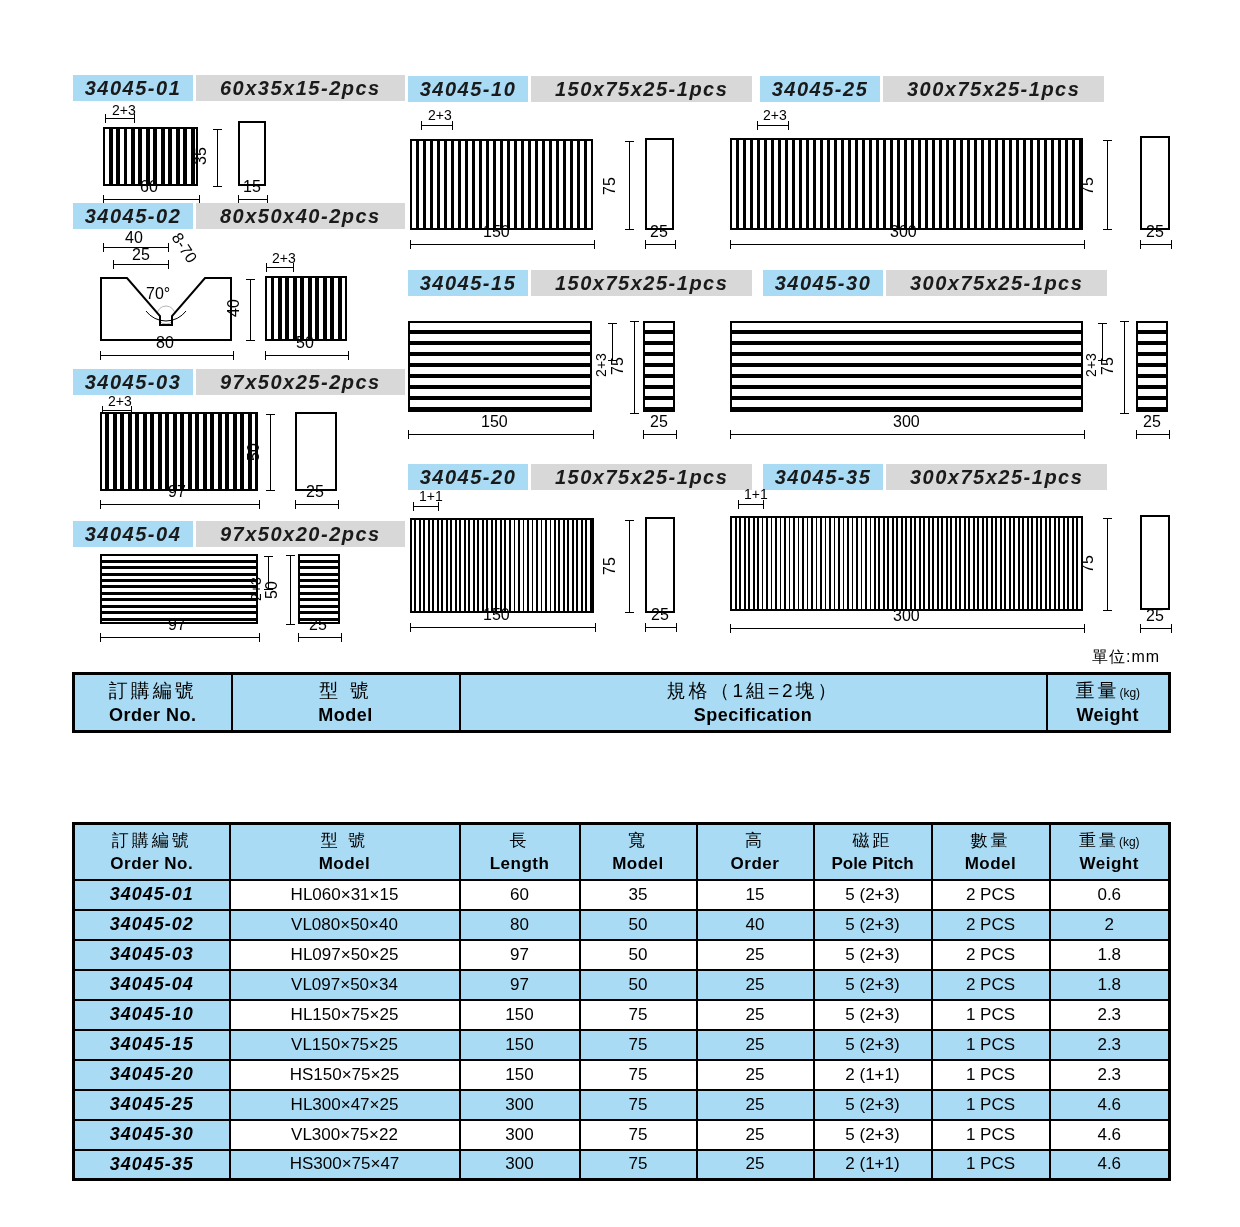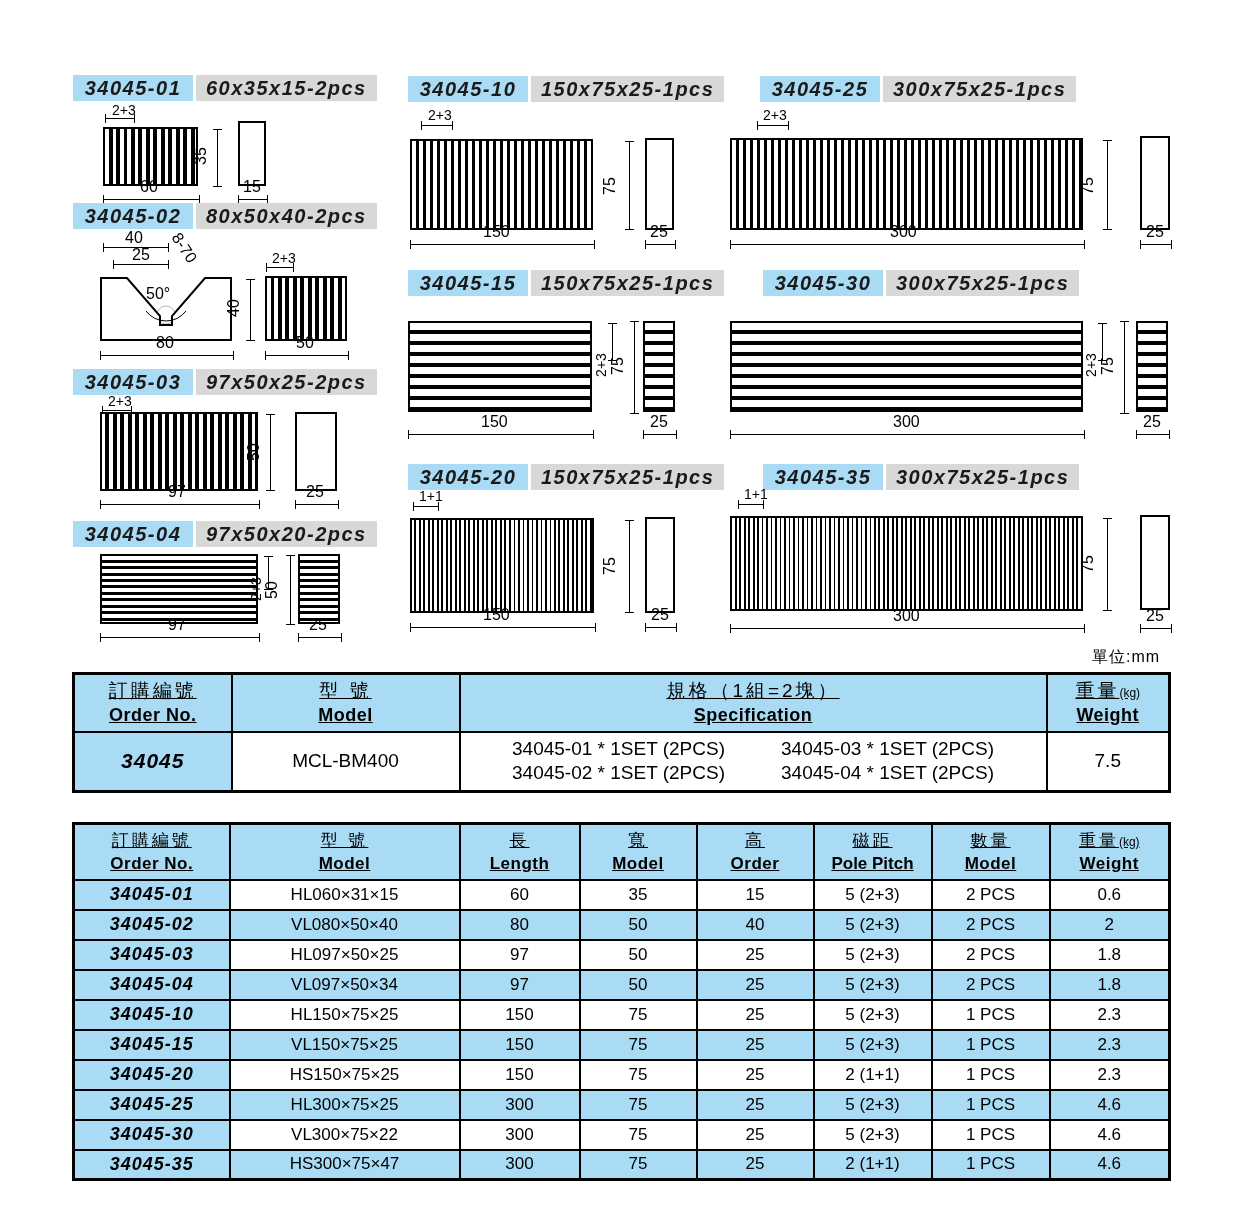--- a/index.html
+++ b/index.html
@@ -2,21 +2,21 @@
 <html><head>
 <meta charset="utf-8">
 <style>
   html,body{margin:0;padding:0;background:#fff;}
   .page{position:relative;width:1240px;height:1227px;background:#fff;overflow:hidden;
         font-family:"Liberation Sans",sans-serif;color:#000;}
   
   .chip{position:absolute;height:26px;line-height:26px;font-style:italic;font-weight:bold;
         font-size:20px;letter-spacing:1.5px;color:#1a1a1a;white-space:nowrap;text-align:center;}
   .cb{background:#a9dbf5;width:120px;}
-  .cg{background:#d8d8d8;padding:0 10px;}
+  .cg{background:#d8d8d8;padding:0 24px;}
   
   .blk{position:absolute;border:2px solid #000;box-sizing:border-box;}
   .sv{background:repeating-linear-gradient(90deg,#fff 0 3.5px,#000 3.5px 7.5px);}
   .bv{background:repeating-linear-gradient(90deg,#fff 0 4px,#000 4px 7px);}
   .fv{background:repeating-linear-gradient(90deg,#fff 0 2.5px,#000 2.5px 4.5px);}
   .bh{background:repeating-linear-gradient(180deg,#fff 0 7px,#000 7px 11px);}
   .sh{background:repeating-linear-gradient(180deg,#fff 0 3.5px,#000 3.5px 6.5px);}
   .pl{background:#fff;}
   
   .dim{position:absolute;font-size:16px;line-height:1;white-space:nowrap;color:#000;}
@@ -24,21 +24,21 @@
   .vrot{transform:rotate(-90deg);transform-origin:center;text-align:center;}
   .dlh{position:absolute;height:9px;border-left:1px solid #000;border-right:1px solid #000;
        background:linear-gradient(#000,#000) center/100% 1px no-repeat;}
   .dlv{position:absolute;width:9px;border-top:1px solid #000;border-bottom:1px solid #000;
        background:linear-gradient(#000,#000) center/1px 100% no-repeat;}
   .vsvg{position:absolute;}
   .unit{position:absolute;font-size:16px;letter-spacing:1px;}
   
   .tbl{position:absolute;border-collapse:collapse;table-layout:fixed;border:3px solid #000;background:#fff;}
   .tbl td{border:2px solid #000;text-align:center;vertical-align:middle;padding:0;overflow:hidden;}
-  .hd{background:#a9dbf5;text-decoration:underline;}
+  .hd{background:#a9dbf5;}
   .zh{font-size:18px;letter-spacing:3px;line-height:1.4;}
   .en{font-size:18px;font-weight:bold;letter-spacing:.5px;line-height:1.3;}
   .kg{font-size:12px;letter-spacing:0;font-weight:normal;}
   .ono{background:#a9dbf5;font-style:italic;font-weight:bold;font-size:19px;letter-spacing:1px;}
   .cell{font-size:18px;}
   .rowblue{background:#a9dbf5;}
   .specgrid{display:grid;grid-template-columns:auto auto;gap:2px 56px;justify-content:center;
             font-size:19px;text-align:left;}
   .t1 .zh{font-size:19px;} .t1 .cell{font-size:19px;}
   .t2 .zh{font-size:17px;} .t2 .en{font-size:17px;} .t2 .cell{font-size:17px;} .t2 .ono{font-size:18px;}
@@ -67,21 +67,21 @@
   <div class="dlh" style="left:103px;top:243px;width:64px;"></div>
   <div class="dim" style="left:132px;top:247px;">25</div>
   <div class="dlh" style="left:113px;top:260px;width:54px;"></div>
   <div class="dim vrot" style="left:162px;top:240px;width:44px;transform:rotate(57deg);">8-70</div>
   <svg class="vsvg" style="left:100px;top:277px;" width="132" height="64" viewBox="0 0 132 64">
     <circle cx="66" cy="-12" r="72" fill="none" stroke="#b5b5b5" stroke-width="1"></circle>
     <circle cx="66" cy="38" r="9" fill="none" stroke="#b5b5b5" stroke-width="1"></circle>
     <polygon points="1,1 27,1 60,39 60,48 72,48 72,39 105,1 131,1 131,63 1,63" fill="#fff" stroke="#000" stroke-width="2"></polygon>
     <path d="M 46,34 A 25 25 0 0 0 86,34" fill="none" stroke="#000" stroke-width="1"></path>
   </svg>
-  <div class="dim" style="left:146px;top:286px;">50°</div>
+  <div class="dim" style="left:146px;top:286px;">70°</div>
   <div class="dlv" style="left:246px;top:279px;height:60px;"></div>
   <div class="dim vrot" style="left:222px;top:300px;width:24px;">40</div>
   <div class="dlh" style="left:100px;top:351px;width:132px;"></div>
   <div class="dim" style="left:156px;top:335px;">80</div>
   <div class="dim pitch" style="left:272px;top:251px;">2+3</div>
   <div class="dlh" style="left:266px;top:263px;width:26px;"></div>
   <div class="blk sv" style="left:265px;top:276px;width:82px;height:65px;"></div>
   <div class="dlh" style="left:265px;top:351px;width:82px;"></div>
   <div class="dim" style="left:296px;top:335px;">50</div>
 
@@ -209,33 +209,20 @@
         <div class="en">Model</div>
       </td>
       <td class="hd">
         <div class="zh">規格（1組=2塊）</div>
         <div class="en">Specification</div>
       </td>
       <td class="hd">
         <div class="zh"><span>重量</span><span class="kg">(kg)</span></div>
         <div class="en">Weight</div>
       </td>
-    </tr>
-    <tr style="height:60px;">
-      <td class="ono" style="font-size:21px;">34045</td>
-      <td class="cell">MCL-BM400</td>
-      <td>
-        <div class="specgrid">
-          <span>34045-01 * 1SET (2PCS)</span>
-          <span>34045-03 * 1SET (2PCS)</span>
-          <span>34045-02 * 1SET (2PCS)</span>
-          <span>34045-04 * 1SET (2PCS)</span>
-        </div>
-      </td>
-      <td class="cell">7.5</td>
     </tr>
   </tbody>
     </table>
 
   <table class="tbl t2" style="left:72px;top:822px;width:1096px;">
     <colgroup>
       <col style="width:156px">
         <col style="width:230px">
         <col style="width:120px">
         <col style="width:117px">
@@ -344,21 +331,21 @@
       <td class="cell">HS150×75×25</td>
       <td class="cell">150</td>
       <td class="cell">75</td>
       <td class="cell">25</td>
       <td class="cell">2 (1+1)</td>
       <td class="cell">1 PCS</td>
       <td class="cell">2.3</td>
     </tr>
     <tr style="height:30px;" class="rowblue">
       <td class="ono">34045-25</td>
-      <td class="cell">HL300×75×25</td>
+      <td class="cell">HL300×47×25</td>
       <td class="cell">300</td>
       <td class="cell">75</td>
       <td class="cell">25</td>
       <td class="cell">5 (2+3)</td>
       <td class="cell">1 PCS</td>
       <td class="cell">4.6</td>
     </tr>
     <tr style="height:30px;">
       <td class="ono">34045-30</td>
       <td class="cell">VL300×75×22</td>

